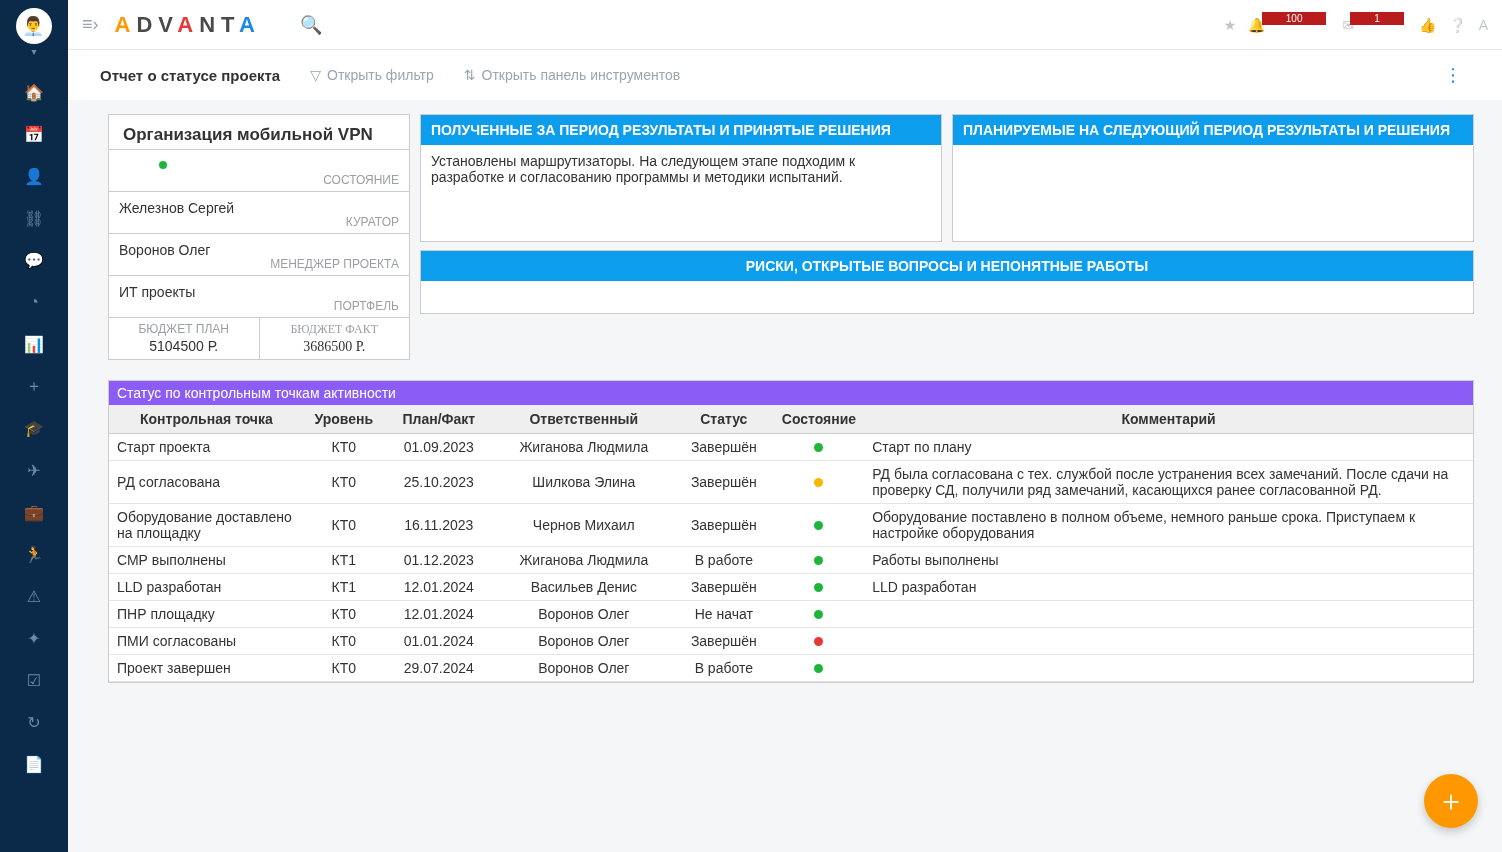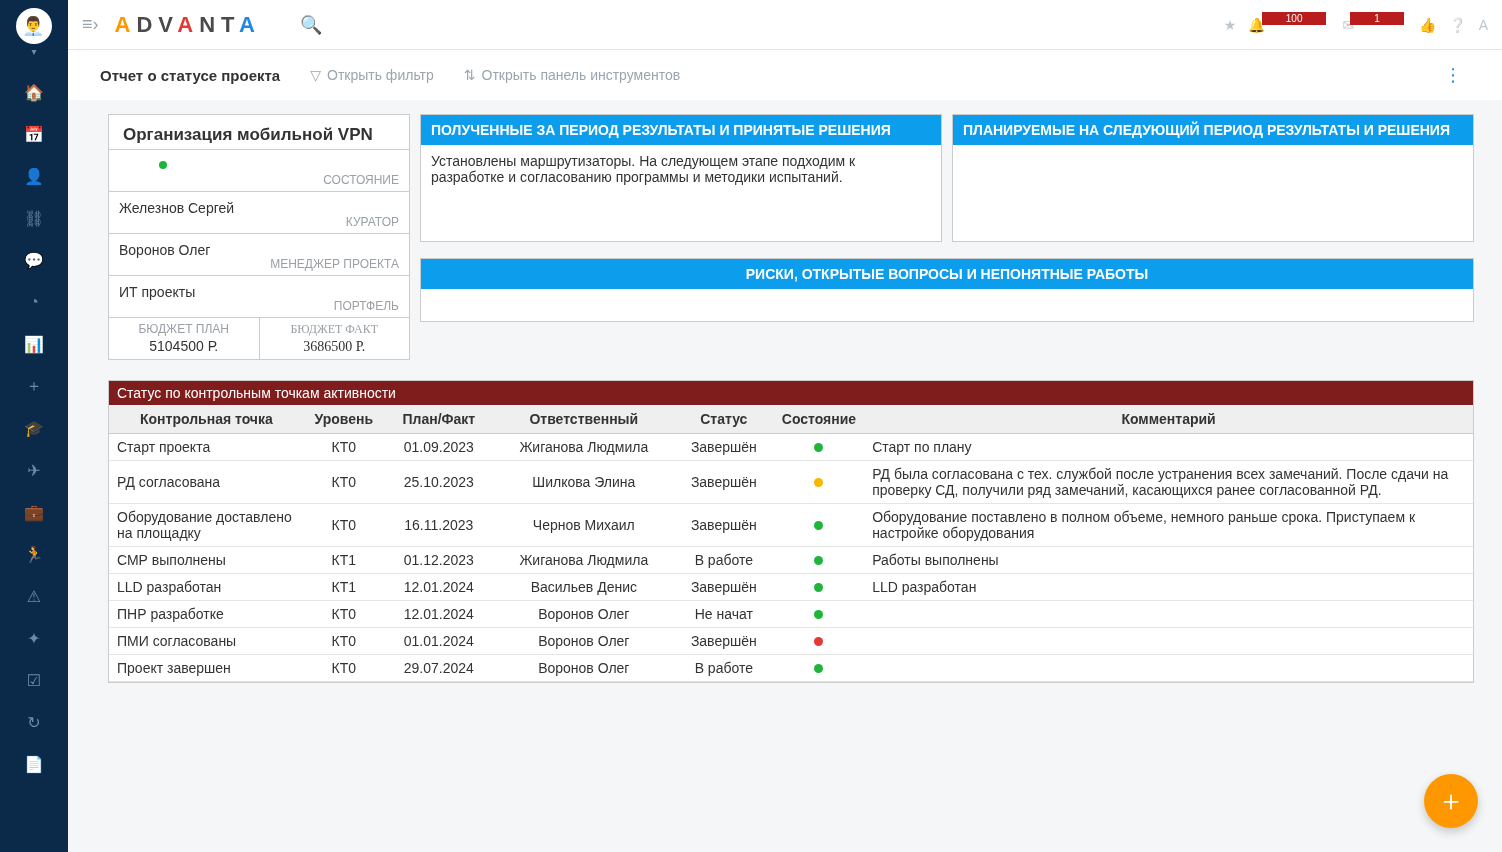--- a/index.html
+++ b/index.html
@@ -34,25 +34,25 @@
 .budget-row{ display:flex; border-top:1px solid #ccc;}
 .budget-cell{ flex:1; text-align:center; padding:4px 6px;}
 .budget-cell + .budget-cell{ border-left:1px solid #ccc;font-family:Liberation Serif, serif;}
 .budget-label{ font-size:12px; color:#9aa0a6;}
 .budget-val{ font-size:14px; color:#333; margin-top:2px;}
 .panels{ flex:1; display:flex; flex-direction:column; gap:8px;}
 .panel-row{ display:flex; gap:10px;}
 .panel{ flex:1; border:1px solid #ccc; background:#fff; display:flex; flex-direction:column;justify-content:center;}
 .panel-header{ background:#0d9ded; color:#fff; font-weight:600; font-size:14px; padding:6px 10px; line-height:1.3;}
 .panel-body{ padding:8px 10px; font-size:14px; color:#333; min-height:96px;}
-.panel-full{ border:1px solid #ccc; background:#fff;margin-top:8px;}
+.panel-full{ border:1px solid #ccc; background:#fff;}
 .panel-full .panel-header{ text-align:center;}
 .panel-full .panel-body{ min-height:32px;}
 .table-section{ margin-top:20px; border:1px solid #ccc; background:#fff;}
-.table-title{ background:#7f1d1d; color:#fff; font-size:14px; padding:4px 8px;}
+.table-title{ background:#8b5cf6; color:#fff; font-size:14px; padding:4px 8px;}
 table{ width:100%; border-collapse:collapse; font-size:14px;}
 th{ background:#efefef; font-weight:700; text-align:center; padding:6px 8px; border-bottom:1px solid #ccc;}
 td{ padding:5px 8px; border-bottom:1px solid #e5e5e5; vertical-align:middle;}
 td.center{ text-align:center;}
 .dot{ width:9px; height:9px; border-radius:50%; display:inline-block;}
 .dot.green{background:#1eb53a;} .dot.yellow{background:#f9b700;} .dot.red{background:#e53935;}
 .fab{ position:fixed; right:24px; bottom:24px; width:54px; height:54px; border-radius:50%; background:#ff9800; color:#fff; font-size:28px; display:flex; align-items:center; justify-content:center; box-shadow:0 4px 10px rgba(0,0,0,0.2); cursor:pointer;}
 .c-level{width:80px;margin-top:24px;} .c-date{width:110px;} .c-resp{width:180px;} .c-status{width:100px;} .c-state{width:90px;}
 </style>
 </head>
@@ -215,21 +215,21 @@
               <tr>
     <td>LLD разработан</td>
     <td class="center">КТ1</td>
     <td class="center">12.01.2024</td>
     <td class="center">Васильев Денис</td>
     <td class="center">Завершён</td>
     <td class="center"><span class="dot green"></span></td>
     <td>LLD разработан</td>
               </tr>
               <tr>
-    <td>ПНР разработке</td>
+    <td>ПНР площадку</td>
     <td class="center">КТ0</td>
     <td class="center">12.01.2024</td>
     <td class="center">Воронов Олег</td>
     <td class="center">Не начат</td>
     <td class="center"><span class="dot green"></span></td>
     <td></td>
               </tr>
               <tr>
     <td>ПМИ согласованы</td>
     <td class="center">КТ0</td>

